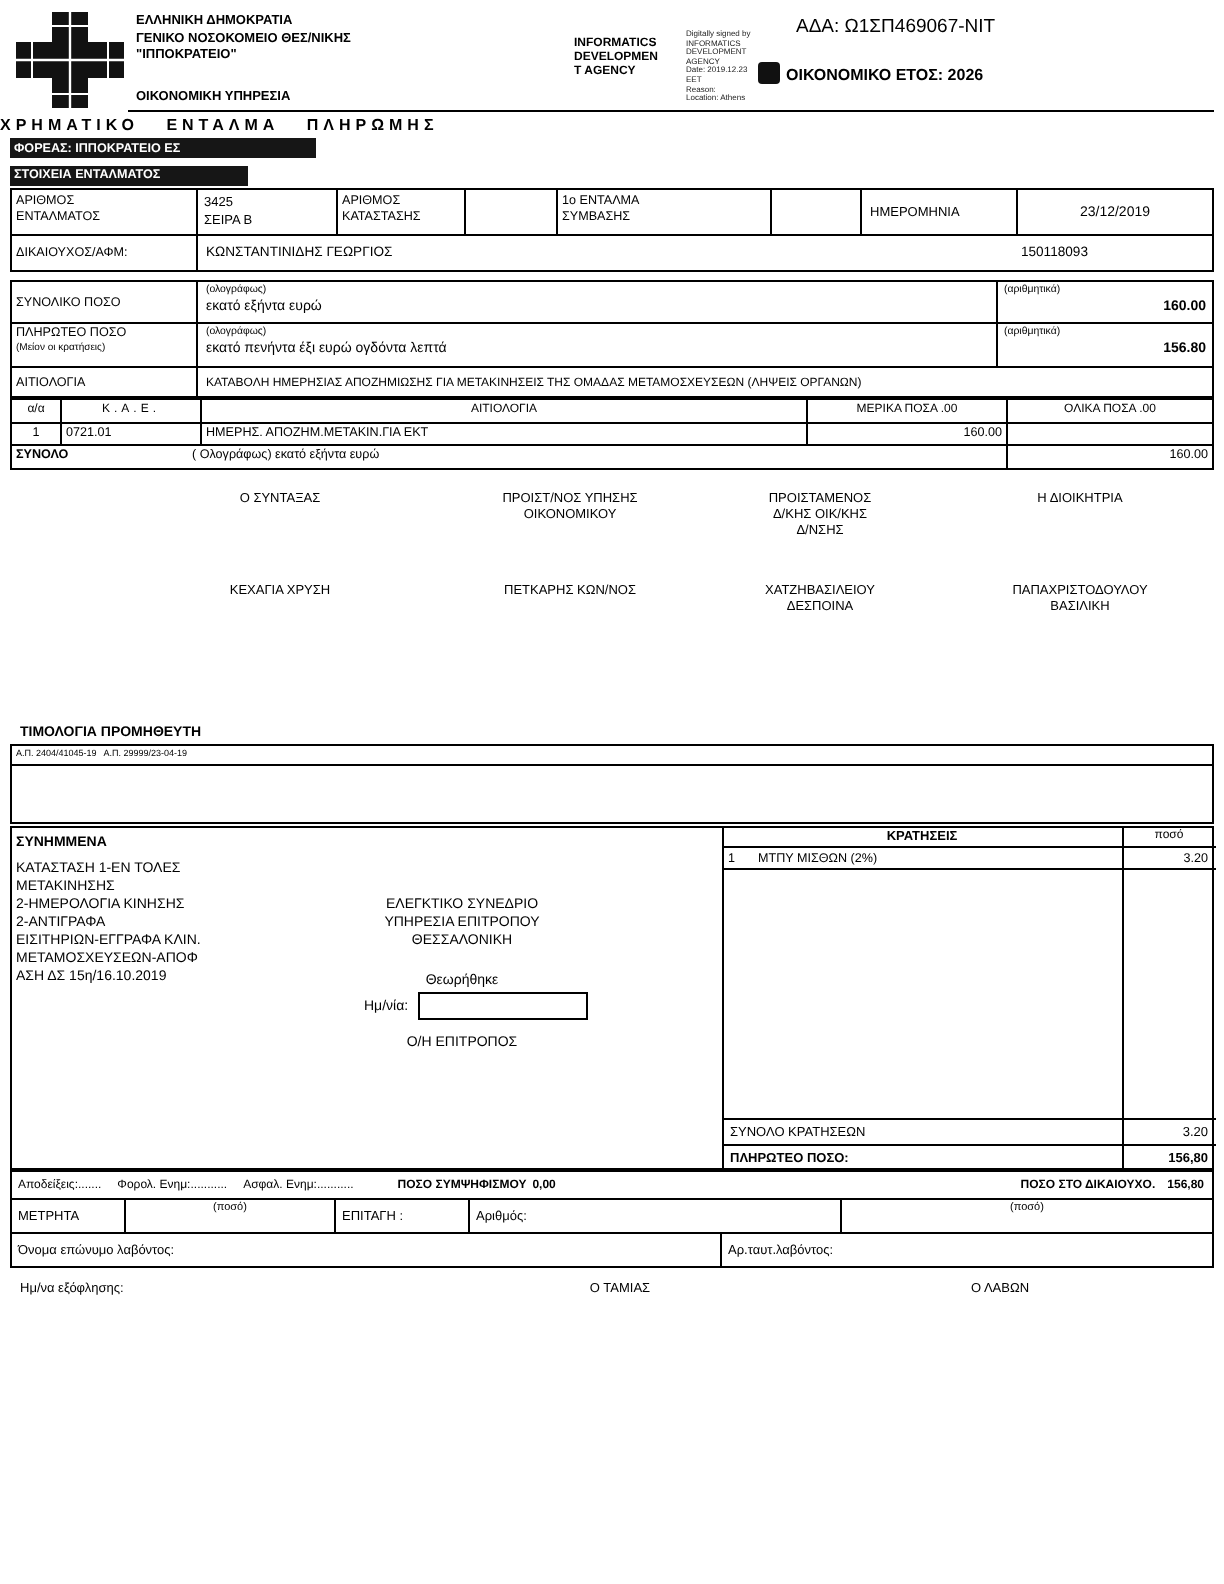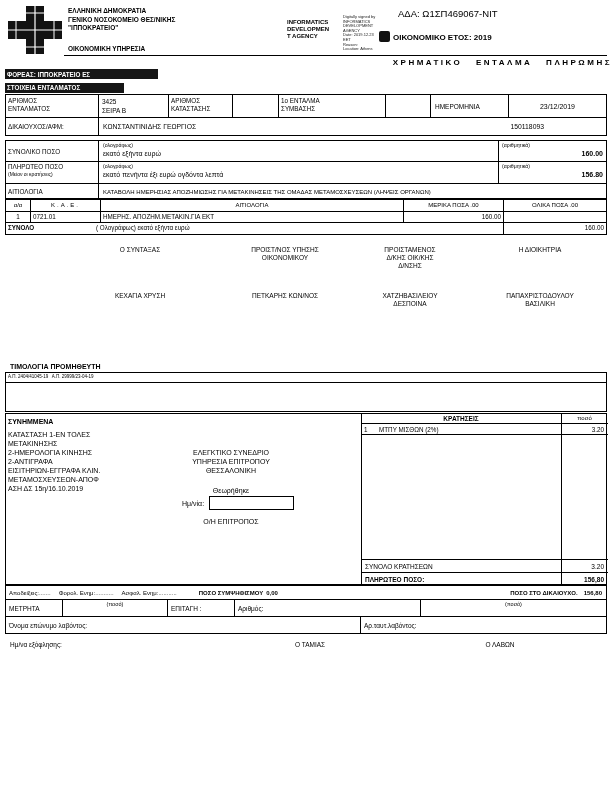--- a/index.html
+++ b/index.html
@@ -51,24 +51,24 @@
   <div class="abs pre" style="left:343px;top:15px;font-size:4px;line-height:4.6px;width:44px;color:#222">Digitally signed by
 INFORMATICS
 DEVELOPMENT AGENCY
 Date: 2019.12.23
 EET
 Reason:
 Location: Athens</div>
 
   <div class="abs" style="left:398px;top:8px;font-size:9.5px">ΑΔΑ: Ω1ΣΠ469067-ΝΙΤ</div>
   <div class="abs" style="left:379px;top:31px;width:11px;height:11px;background:#111;border-radius:2px"></div>
-  <div class="abs b" style="left:393px;top:33px;font-size:8px">ΟΙΚΟΝΟΜΙΚΟ ΕΤΟΣ: 2019</div>
+  <div class="abs b" style="left:393px;top:33px;font-size:8px">ΟΙΚΟΝΟΜΙΚΟ ΕΤΟΣ: 2026</div>
 
   <div class="abs" style="left:64px;top:55px;width:543px;border-top:1px solid #000"></div>
-  <div class="abs b" style="left:0;top:58px;width:612px;text-align:right;font-size:8px;letter-spacing:2.5px;word-spacing:9px">ΧΡΗΜΑΤΙΚΟ ΕΝΤΑΛΜΑ ΠΛΗΡΩΜΗΣ</div>
+  <div class="abs b" style="left:0;top:58px;width:612px;text-align:left;font-size:8px;letter-spacing:2.5px;word-spacing:9px">ΧΡΗΜΑΤΙΚΟ ΕΝΤΑΛΜΑ ΠΛΗΡΩΜΗΣ</div>
 
   <div class="abs bar" style="left:5px;top:69px;width:153px;height:10px;font-size:6.3px;padding-left:2px">ΦΟΡΕΑΣ: ΙΠΠΟΚΡΑΤΕΙΟ ΕΣ</div>
   <div class="abs bar" style="left:5px;top:83px;width:119px;height:9.5px;font-size:6.3px;padding-left:2px">ΣΤΟΙΧΕΙΑ ΕΝΤΑΛΜΑΤΟΣ</div>
 
   <div class="abs tbl" style="left:5px;top:94px;width:602px">
     <div class="tr" style="height:23px">
       <div class="cell pre" style="width:93px;font-size:6.3px;padding:2px 2px;line-height:8px">ΑΡΙΘΜΟΣ
 ΕΝΤΑΛΜΑΤΟΣ</div>
       <div class="cell" style="width:70px;font-size:6.5px;padding:2px 3px;line-height:9px">
         <div>3425</div>

